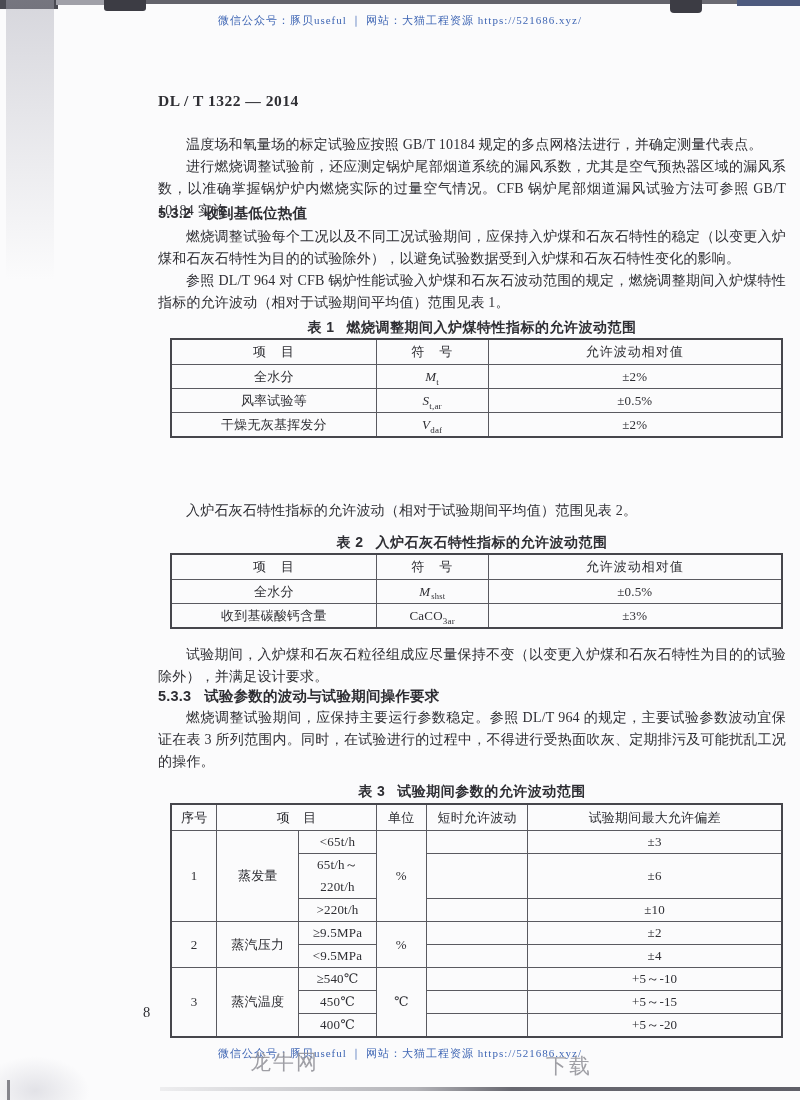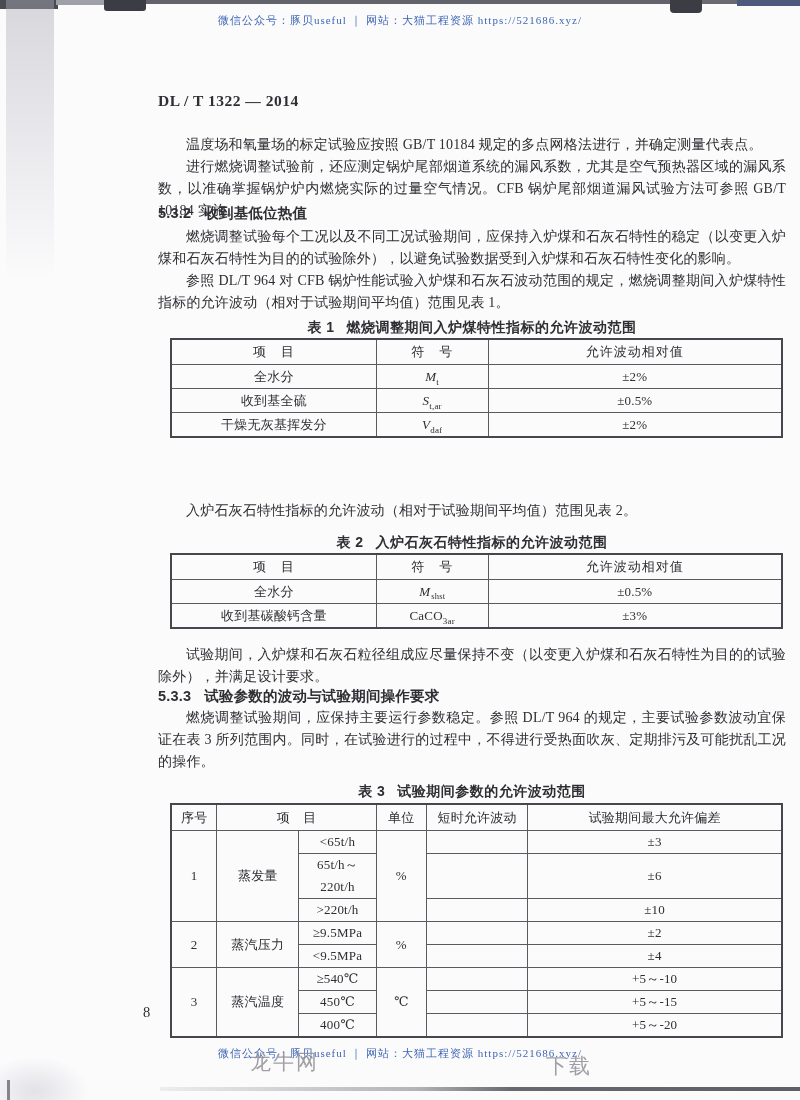--- a/index.html
+++ b/index.html
@@ -115,21 +115,21 @@
         <th>允许波动相对值</th>
       </tr>
         </thead>
       <tbody>
           <tr>
             <td>全水分</td>
             <td><i>M</i><sub>t</sub></td>
             <td>±2%</td>
           </tr>
           <tr>
-            <td>收到基全硫</td>
+            <td>风率试验等</td>
             <td><i>S</i><sub>t,ar</sub></td>
             <td>±0.5%</td>
           </tr>
           <tr>
             <td>干燥无灰基挥发分</td>
             <td><i>V</i><sub>daf</sub></td>
             <td>±2%</td>
           </tr>
         </tbody>
     </table>

